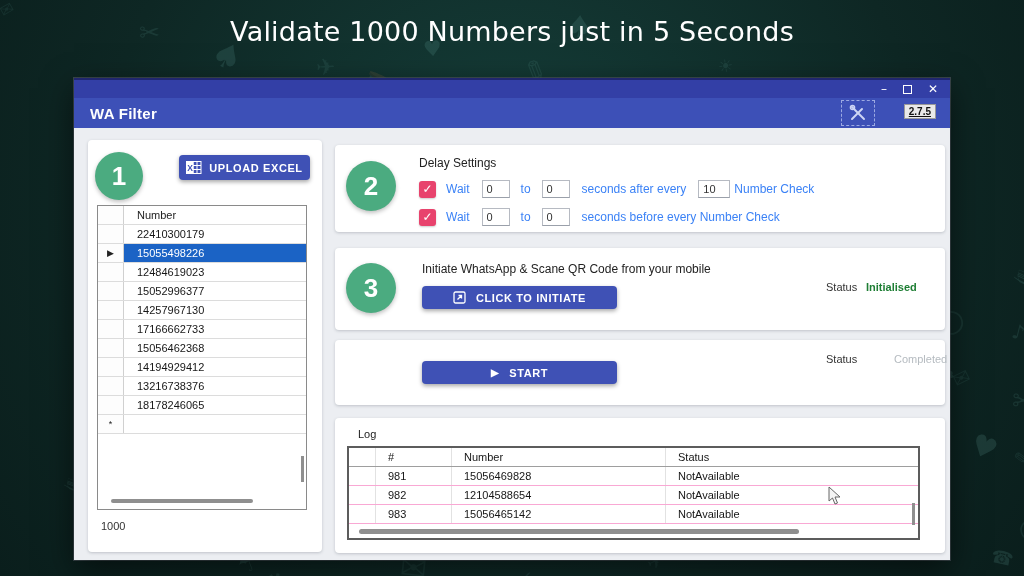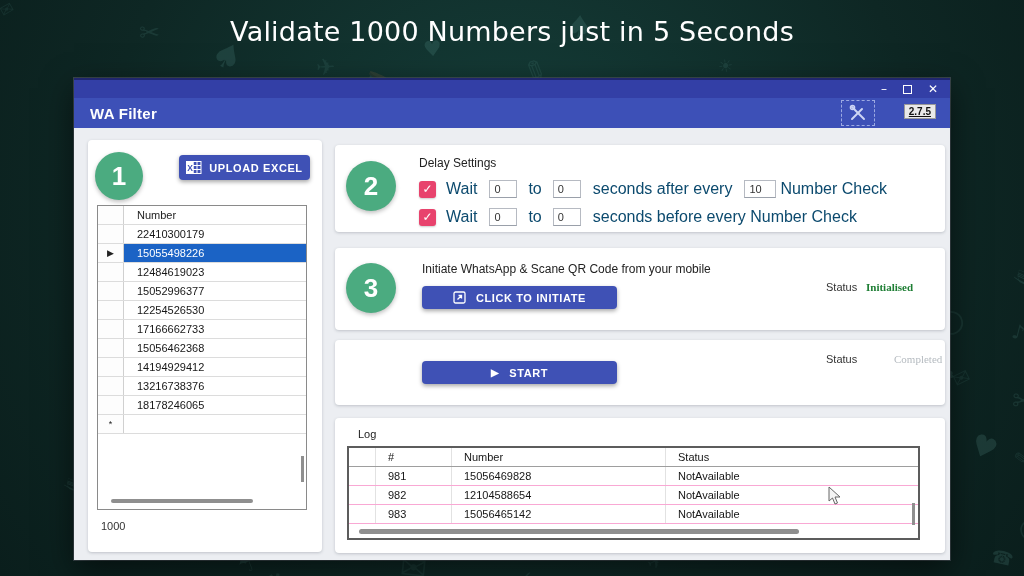--- a/index.html
+++ b/index.html
@@ -86,28 +86,28 @@
   #count-label { position:absolute; left:13px; top:380px; font-size:11px; color:#333; }
 
   
   .section-label { position:absolute; font-size:12px; color:#222; }
   .delay-row { position:absolute; left:84px; display:flex; align-items:center; height:20px; }
   .checkbox {
     width:17px; height:17px; background:#e8436d; border-radius:3px; color:#fff;
     font-size:12px; display:flex; align-items:center; justify-content:center; cursor:pointer;
     box-shadow:0 1px 2px rgba(0,0,0,0.2);
   }
-  .delay-row label { font-size:16px; color:#0c4a6e; }
+  .delay-row label { font-size:12px; color:#3b82f6; }
   .num-input {
     width:28px; height:18px; border:1px solid #b6bac2; border-bottom:1px solid #9aa0aa;
     font-size:11px; color:#333; padding-left:4px; font-family:"Liberation Sans", sans-serif;
   }
 
   .status-label { position:absolute; font-size:11px; color:#333; }
-  .status-value { position:absolute; font-size:11px; font-weight:bold;font-family:Liberation Serif, serif; }
+  .status-value { position:absolute; font-size:11px; font-weight:bold; }
 
   
   #log-table {
     position:absolute; left:12px; top:28px; width:573px; height:94px;
     background:#fff; border:2px solid #5c5c5c; overflow:hidden;
   }
   .lrow { display:grid; grid-template-columns:27px 76px 214px 1fr; height:19px; border-bottom:1px solid #f9a8d4; }
   .lrow > div { font-size:11px; color:#161616; display:flex; align-items:center; padding-left:12px; border-right:1px solid #e2e2e2; }
   .lrow > div:first-child { padding-left:0; }
   .lrow > div:last-child { border-right:none; }
@@ -251,21 +251,21 @@
             <div class="ngrid-row">
               <div class="marker"></div>
               <div class="cell">12484619023</div>
             </div>
             <div class="ngrid-row">
               <div class="marker"></div>
               <div class="cell">15052996377</div>
             </div>
             <div class="ngrid-row">
               <div class="marker"></div>
-              <div class="cell">12254526530</div>
+              <div class="cell">14257967130</div>
             </div>
             <div class="ngrid-row">
               <div class="marker"></div>
               <div class="cell">17166662733</div>
             </div>
             <div class="ngrid-row">
               <div class="marker"></div>
               <div class="cell">15056462368</div>
             </div>
             <div class="ngrid-row">

